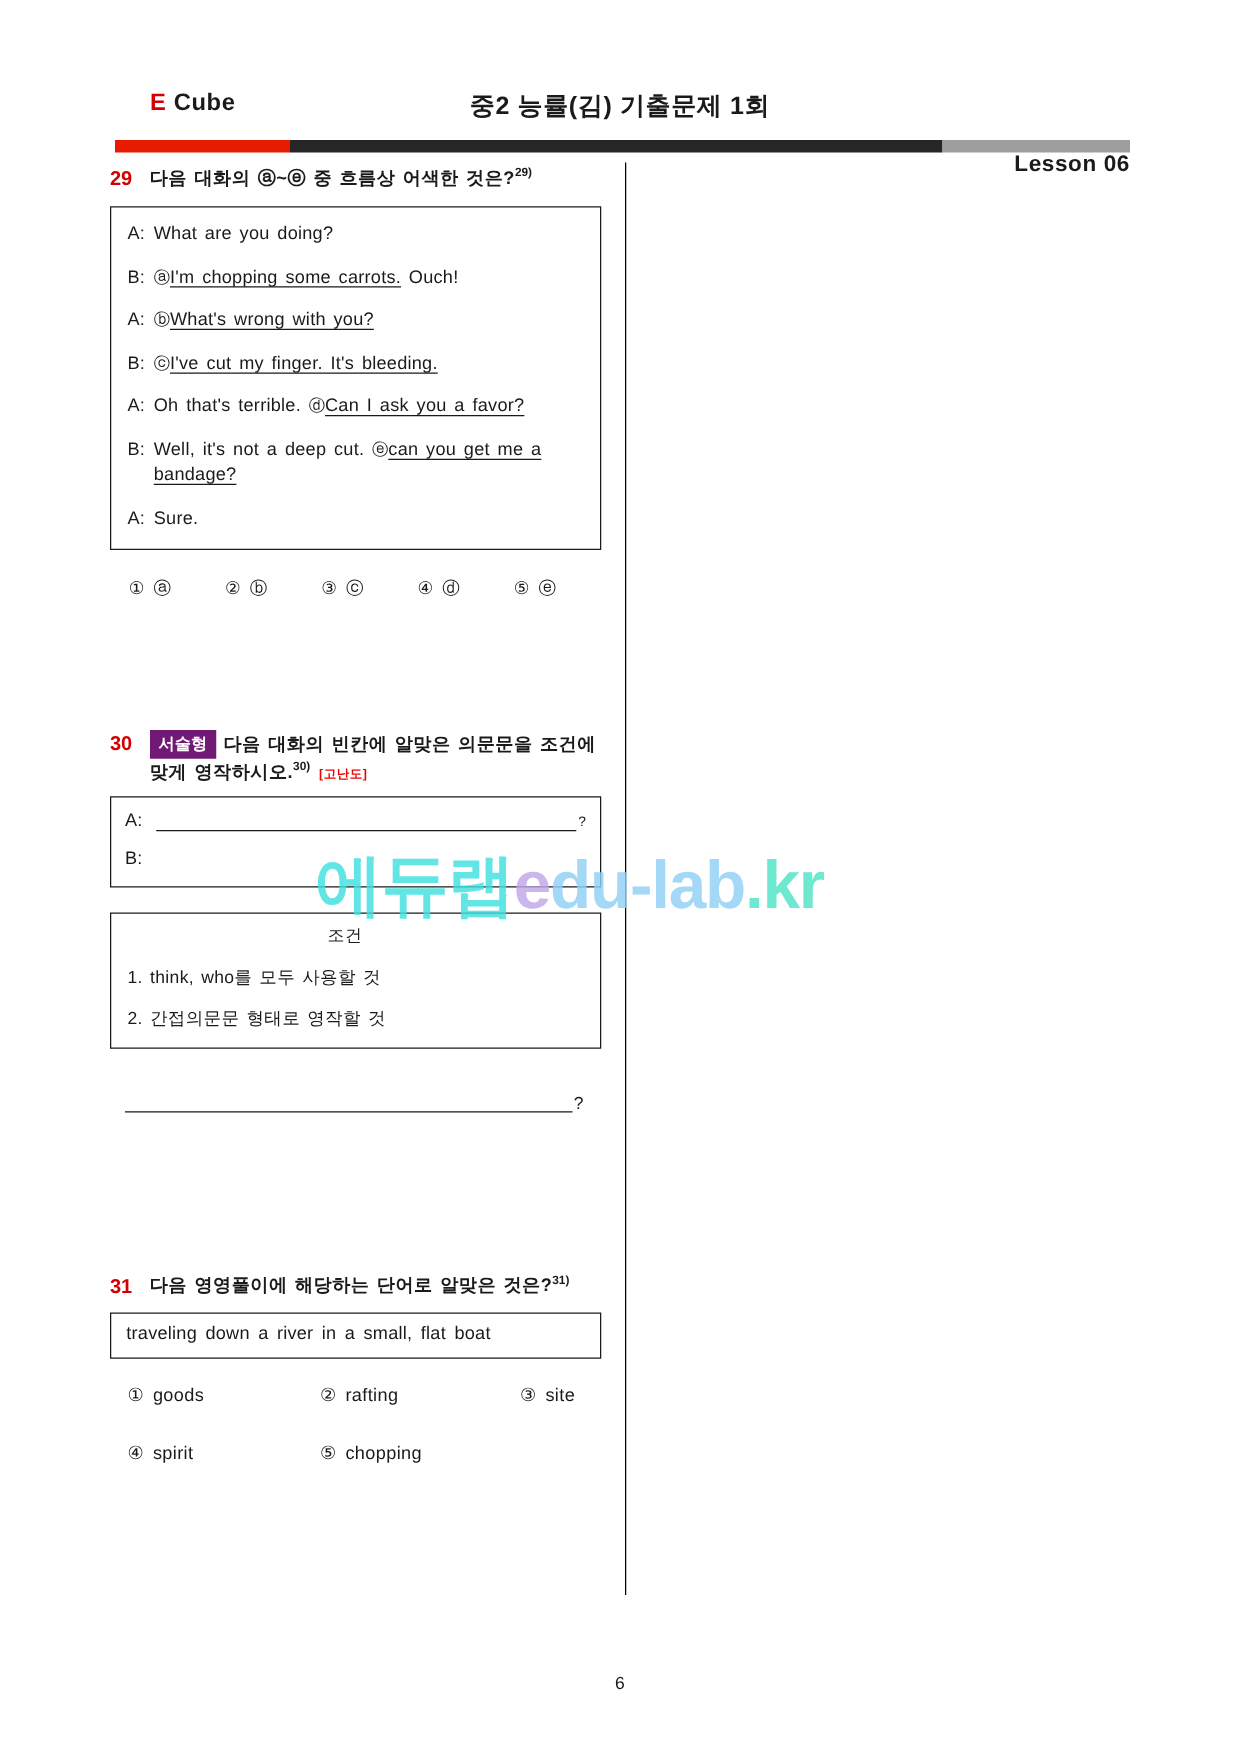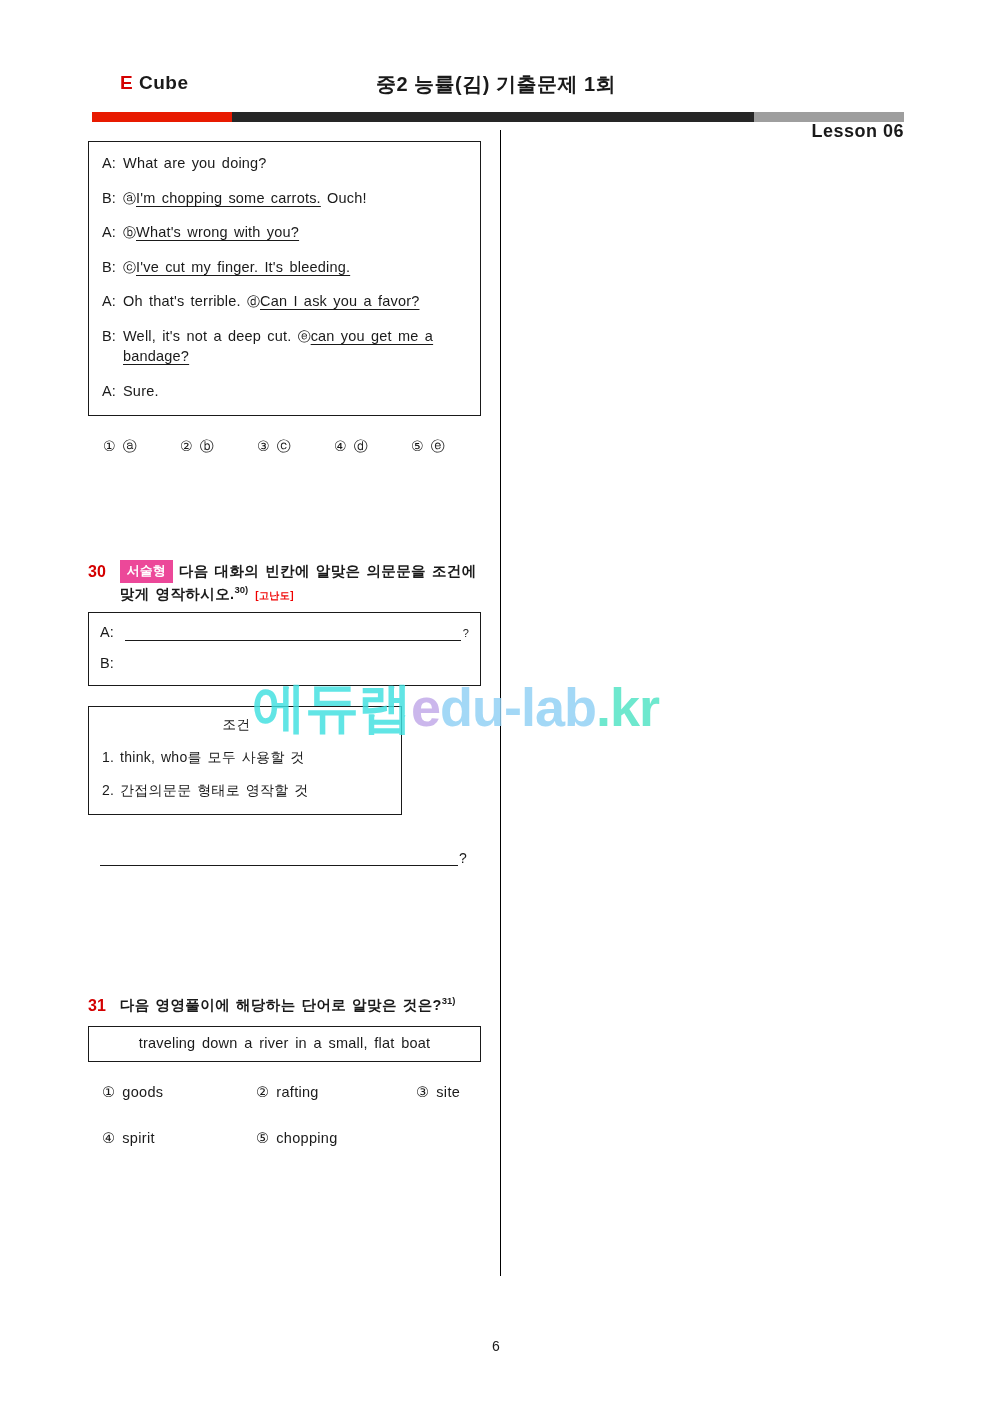--- a/index.html
+++ b/index.html
@@ -108,21 +108,21 @@
     word-spacing: 1.5px;
   }
   .sup {
     font-size: 9.5px;
     font-weight: bold;
     vertical-align: super;
     letter-spacing: 0;
   }
   .badge-seosul {
     display: inline-block;
-    background: #ec4899;
+    background: #701a75;
     color: #ffffff;
     font-size: 13px;
     font-weight: bold;
     padding: 1px 7px 2px 7px;
     margin-right: 6px;
     vertical-align: 1px;
     letter-spacing: 0;
   }
   .tag-hard {
     color: #ef0000;
@@ -198,21 +198,21 @@
     margin: 0 2px 3px 4px;
   }
   .qmark-small {
     font-size: 11px;
     margin-bottom: 2px;
   }
 
   
   .cond-box {
     margin-top: 20px;
-    width: 314px;
+    width: 393px;
     padding: 9px 30px 11px 13px;
   }
   .cond-title {
     text-align: center;
     font-size: 13.5px;
     margin-bottom: 13px;
     letter-spacing: 0.5px;
   }
   .cond-item {
     font-size: 14px;
@@ -239,21 +239,20 @@
   .answer-q {
     font-size: 14px;
     margin-left: 1px;
   }
 
   
   .def-box {
     margin-top: 8px;
     width: 393px;
     padding: 7px 12px 8px 12px;
-    text-align: center;
   }
   .def-text {
     font-size: 14.5px;
     letter-spacing: 0.2px;
     word-spacing: 2.5px;
     line-height: 1.35;
   }
 
   
   .choices-grid {
@@ -314,20 +313,24 @@
     <div class="rule-seg-dark"></div>
     <div class="rule-seg-gray"></div>
   </div>
 </div>
 
 <div class="col-divider"></div>
 
 <div class="column-left">
 
   <div class="q-block">
+    <div class="q-head">
+      <span class="q-num">29</span>
+      <span class="q-text"><span>다음 대화의 ⓐ~ⓔ 중 흐름상 어색한 것은?</span><span class="sup">29)</span></span>
+    </div>
 
     <div class="box dialog-box">
       <div class="dialog-line">
         <span class="spk">A:</span>
         <span class="utt"><span>What are you doing?</span></span>
       </div>
       <div class="dialog-line">
         <span class="spk">B:</span>
         <span class="utt"><span class="circ">ⓐ</span><span class="u">I'm chopping some carrots.</span><span> Ouch!</span></span>
       </div>

